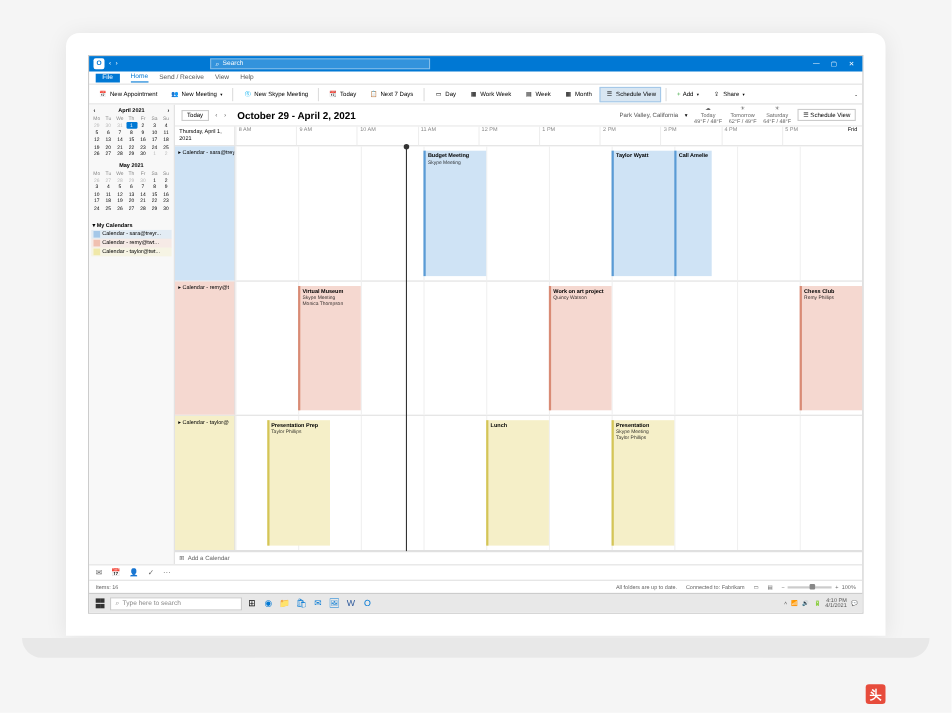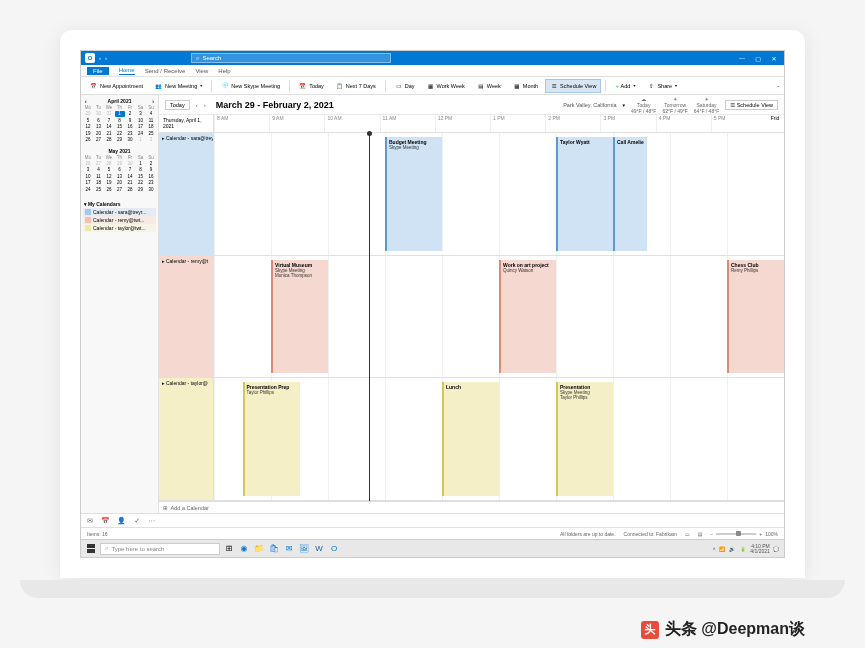--- a/index.html
+++ b/index.html
@@ -311,21 +311,21 @@
               </div>
             </div>
       </div>
     </div>
 
     <div class="main">
       <div class="main-head">
         <span class="today-btn">Today</span>
         <span class="nav-arrow">‹</span>
         <span class="nav-arrow">›</span>
-        <span class="date-range">March 29 - February 2, 2021</span>
+        <span class="date-range">October 29 - April 2, 2021</span>
         <div class="spacer"></div>
         <span class="loc">Park Valley, California</span>
         <span style="font-size:5px">▾</span>
         <div class="weather" id="weather">
               <div class="wday">
                 <span>☁</span>
                 <span>Today</span>
                 <span>49°F / 48°F</span>
               </div>
               <div class="wday">
@@ -508,14 +508,13 @@
       <span>💬</span>
     </div>
   </div>
 
 </div>
 </div>
 <div class="laptop-base"></div>
 
 <div class="watermark">
   <div class="wicon">头</div>
-  <span>头条 @Deepman谈</span>
 </div>
 
 </body></html>

